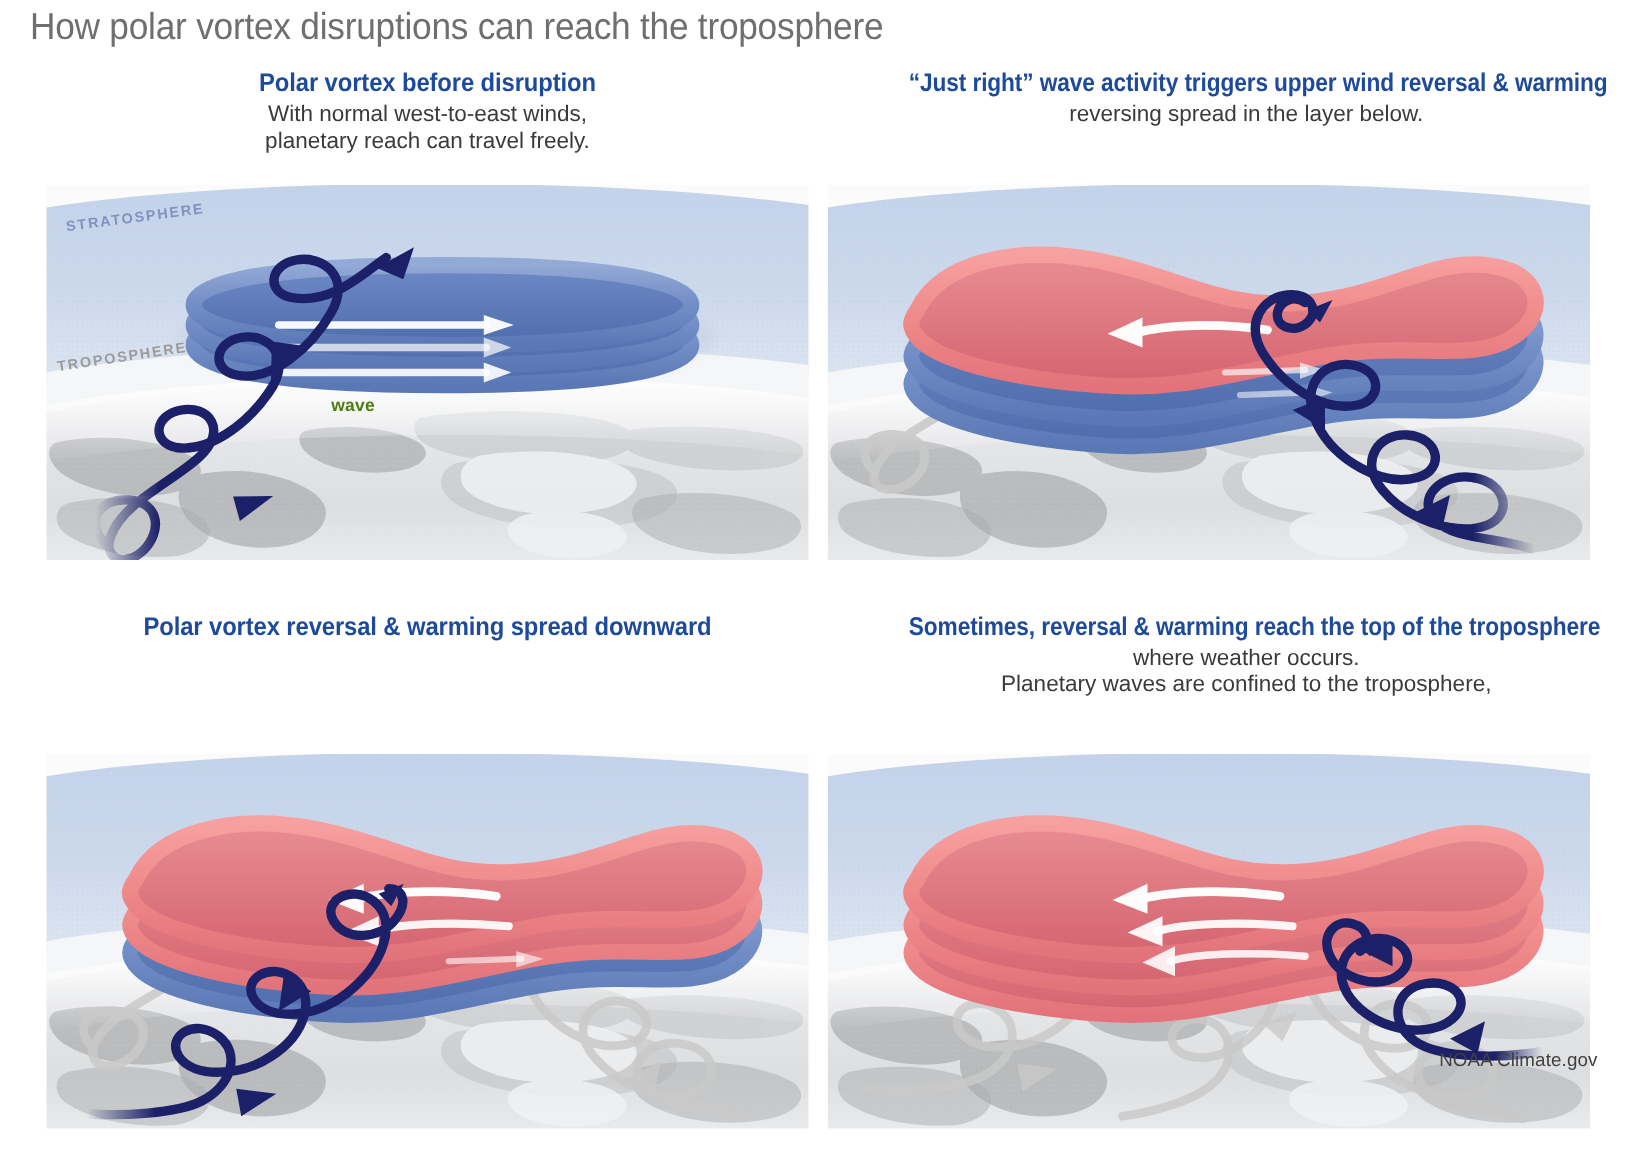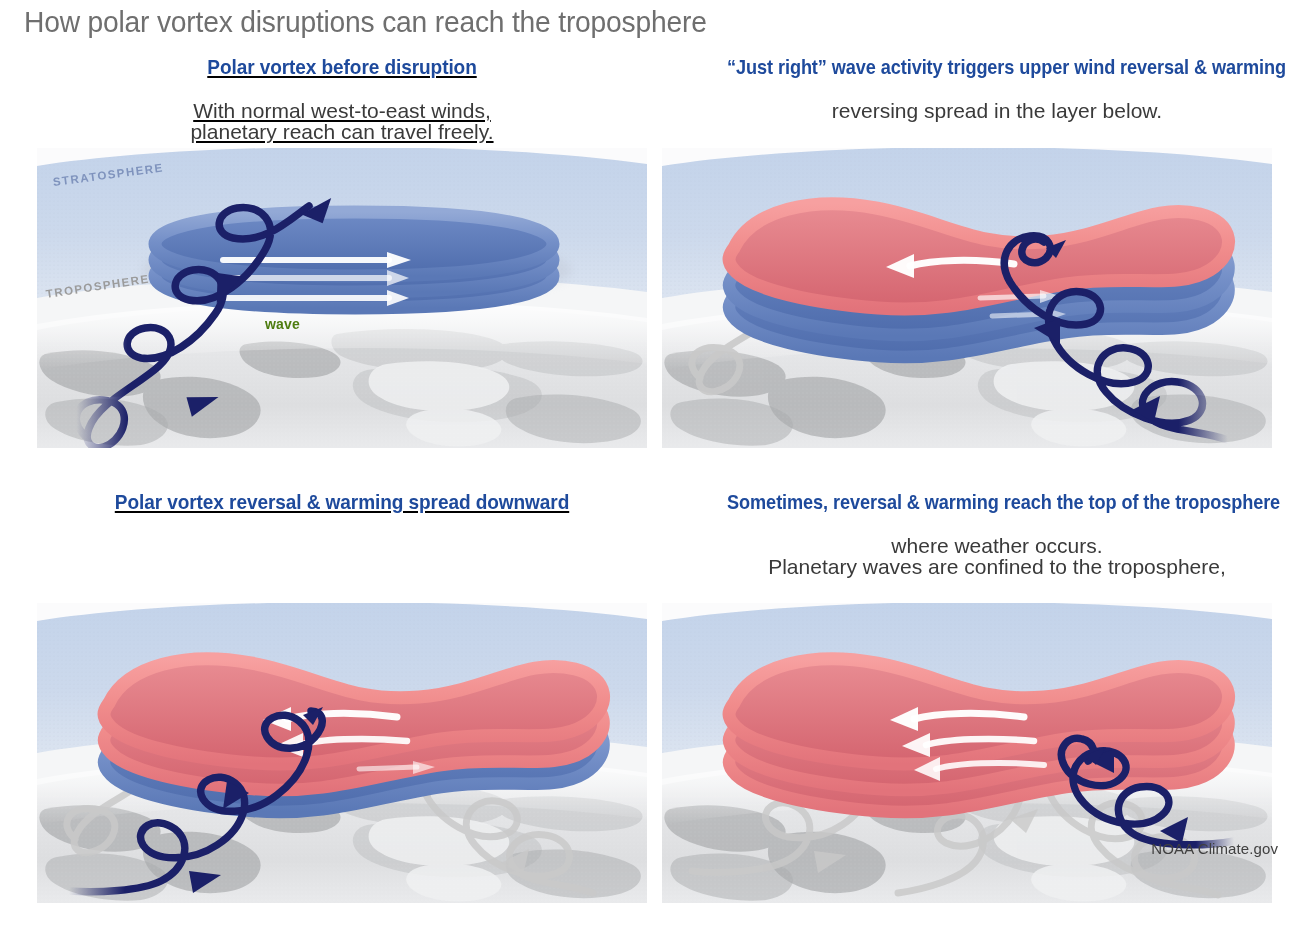--- a/index.html
+++ b/index.html
@@ -44,38 +44,38 @@
   .panel.col-r { left: 662px; }
   .panel.row-t { top: 148px; }
   .panel.row-b { top: 603px; }
 
   
   .panel-head {
     position: absolute;
     width: 610px;
     text-align: center;
   }
-  .panel-head.col-l { left: 37px; text-decoration: underline; }
+  .panel-head.col-l { left: 37px; }
   .panel-head.col-r { left: 692px; }
   .panel-head.row-t { top: 54px; }
   .panel-head.row-b { top: 489px; }
 
   .panel-title {
     font-size: 20.5px;
     font-weight: 700;
     color: #1e4a9c;
     line-height: 26px;
     transform: scaleX(0.93);
     white-space: nowrap;
     letter-spacing: -0.1px;
   }
   .panel-title.narrow { transform: scaleX(0.885); }
   .panel-sub {
-    margin-top: 20px;
-    font-size: 21px;
+    margin-top: 1px;
+    font-size: 18px;
     line-height: 21px;
     color: #3a3a3a;
     font-weight: 400;
   }
   .panel-sub span { display: block; }
 
   
   .scene {
     position: absolute;
     inset: 0;

